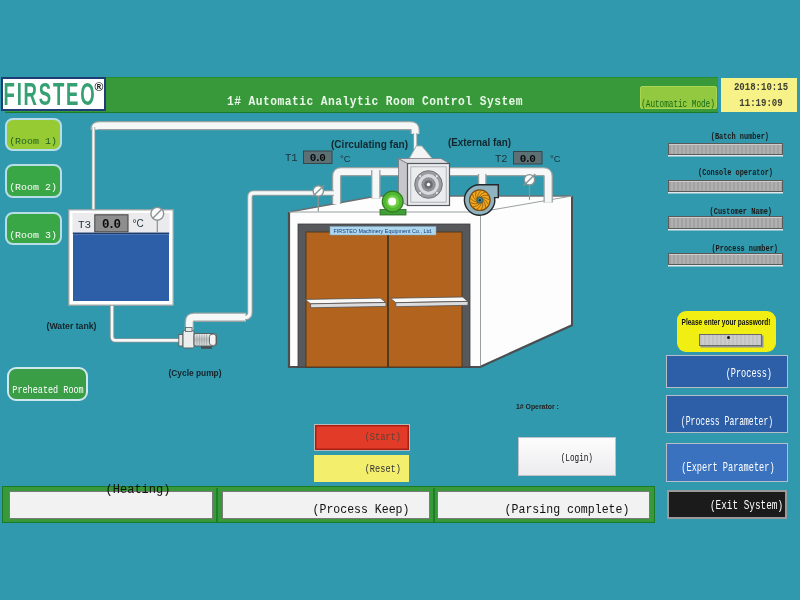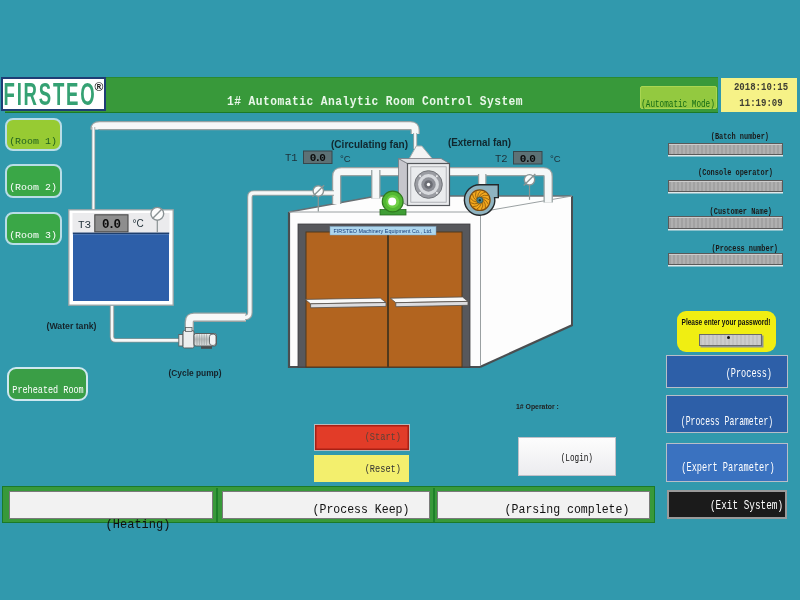--- a/index.html
+++ b/index.html
@@ -257,21 +257,21 @@
 
 <div class="abs" style="left:517.5px;top:436.5px;width:98px;height:39.5px;background:linear-gradient(#fdfdfd,#ececef);border:1px solid #c0c0c8;box-sizing:border-box;"></div>
 <div class="lb m tr" style="left:593px;top:452.5px;--s:0.70;font-size:11px;color:#111;">(Login)</div>
 
 <div class="abs" style="left:2px;top:486px;width:652.5px;height:37px;background:#38993a;border:1.5px solid #1b7a28;box-sizing:border-box;"></div>
 
 <div class="abs" style="left:216px;top:487.5px;width:2px;height:34px;background:#1d8029;"></div>
 <div class="abs" style="left:432.5px;top:487.5px;width:2px;height:34px;background:#1d8029;"></div>
 
 <div class="abs" style="left:8.5px;top:491px;width:204px;height:27.5px;background:#f2f2f2;border:1px solid #7a7a7a;box-sizing:border-box;"></div>
-<div class="lb m tc" style="left:138px;top:519px;--s:1;font-size:12px;color:#111;">(Heating)</div>
+<div class="lb m tc" style="left:138px;top:484px;--s:1;font-size:12px;color:#111;">(Heating)</div>
 
 <div class="abs" style="left:222px;top:491px;width:208px;height:27.5px;background:#f2f2f2;border:1px solid #7a7a7a;box-sizing:border-box;"></div>
 <div class="lb m tc" style="left:361px;top:504.3px;--s:0.961;font-size:12px;color:#111;">(Process Keep)</div>
 
 <div class="abs" style="left:437px;top:491px;width:213px;height:27.5px;background:#f2f2f2;border:1px solid #7a7a7a;box-sizing:border-box;"></div>
 <div class="lb m tc" style="left:566.8px;top:504.3px;--s:0.963;font-size:12px;color:#111;">(Parsing complete)</div>
 
 </div>
 
 </body></html>

